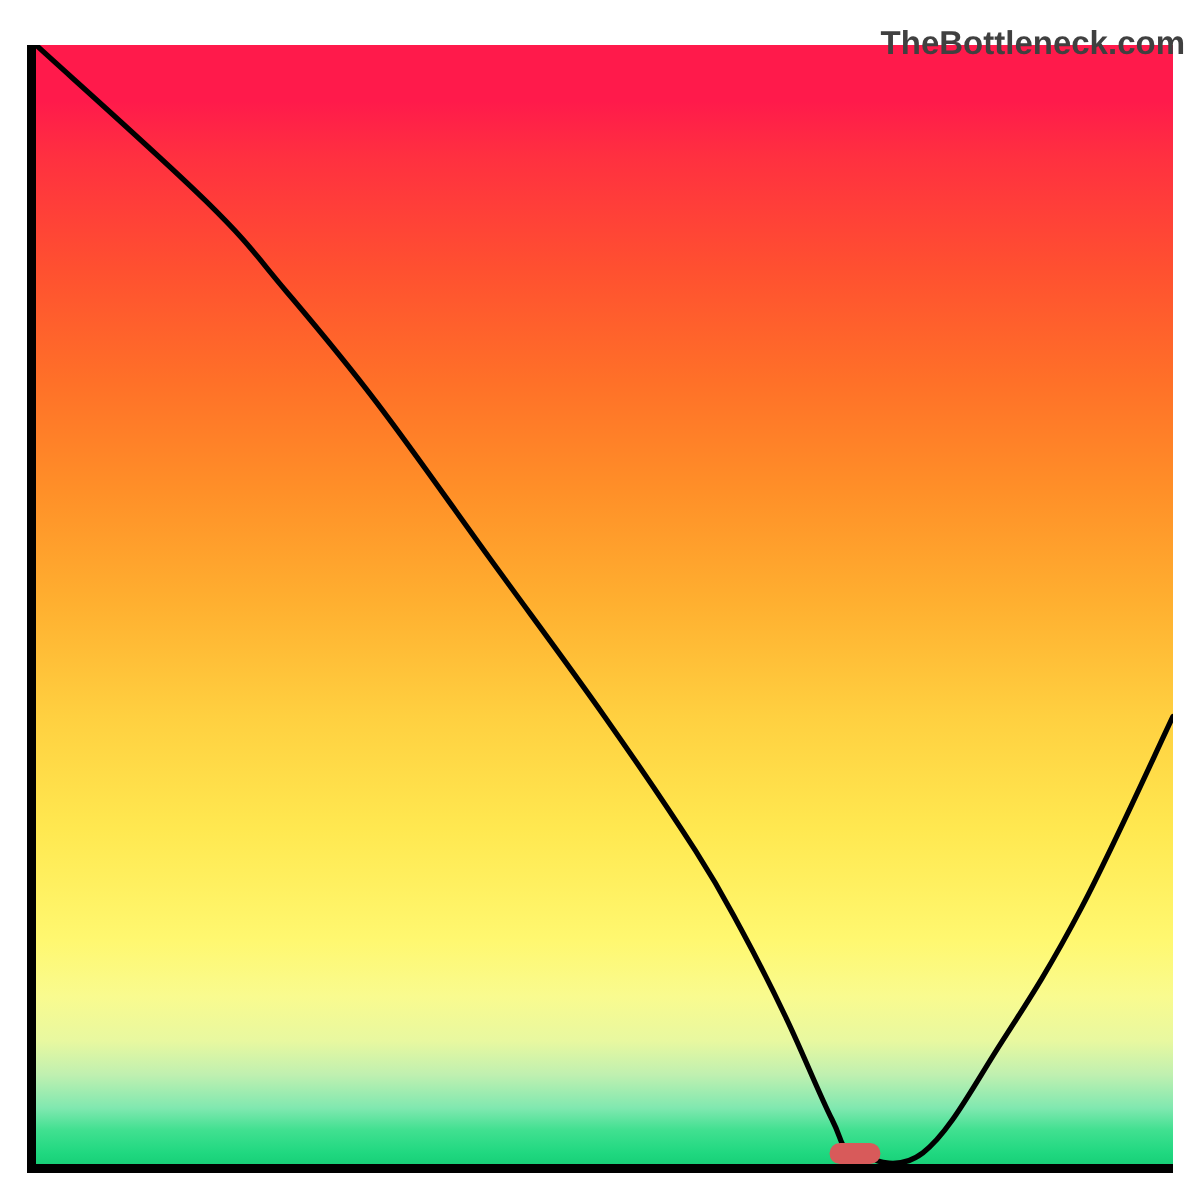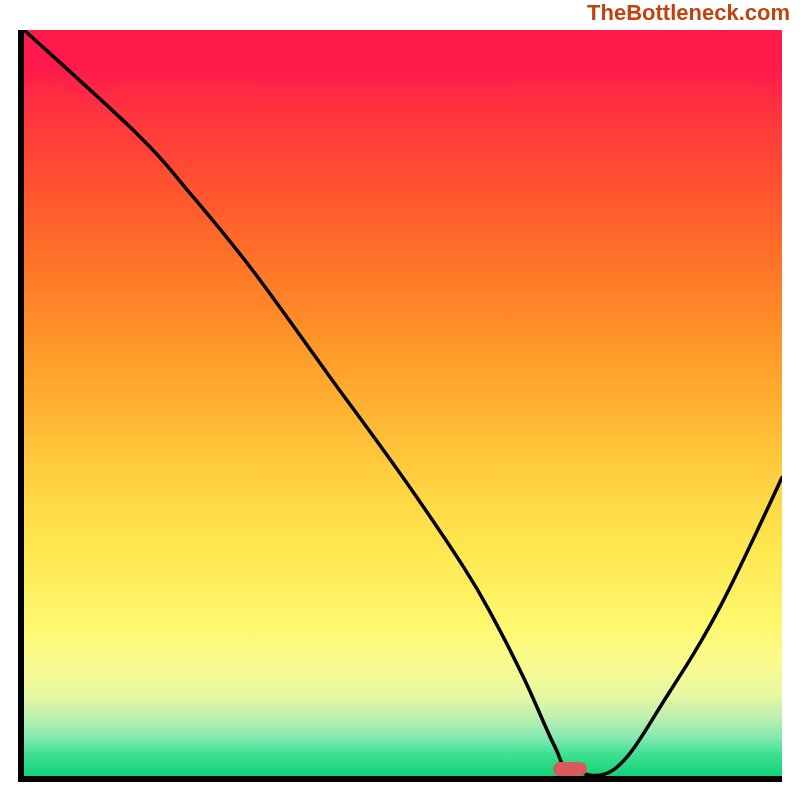--- a/index.html
+++ b/index.html
@@ -9,25 +9,25 @@
     font-family: Arial, sans-serif;
   }
   .chart-container {
     position: relative;
     width: 800px;
     height: 800px;
     margin: 0;
   }
   .attribution {
     position: absolute;
-    top: 0;
+    top: 16px;
     right: 10px;
     font-size: 22px;
     font-weight: bold;
-    color: #c2410c;
+    color: #404040;
     z-index: 30;
   }
   .plot-frame {
     position: absolute;
     left: 18px;
     top: 30px;
     width: 764px;
     height: 752px;
     border-left: 6px solid #000;
     border-bottom: 6px solid #000;

